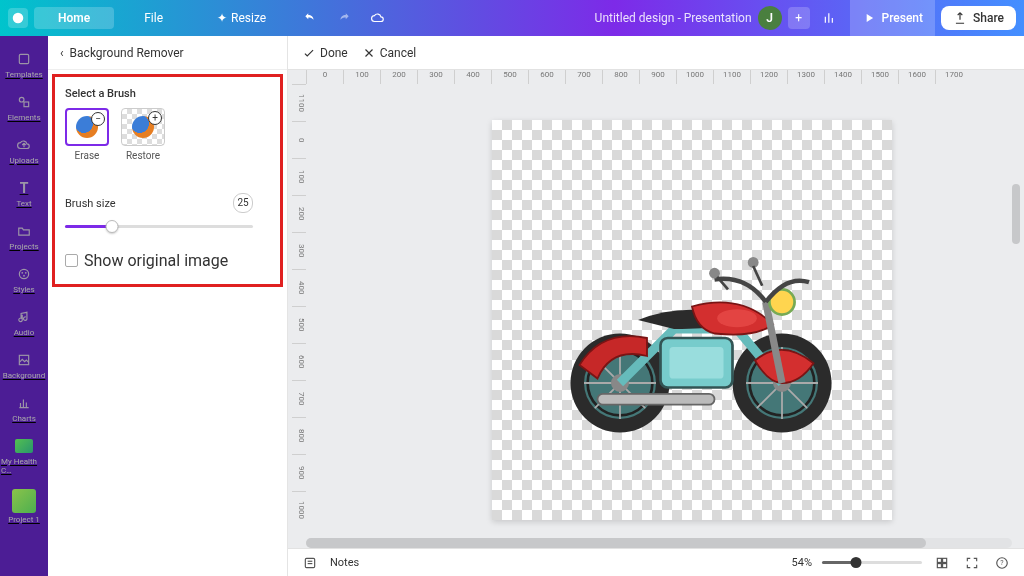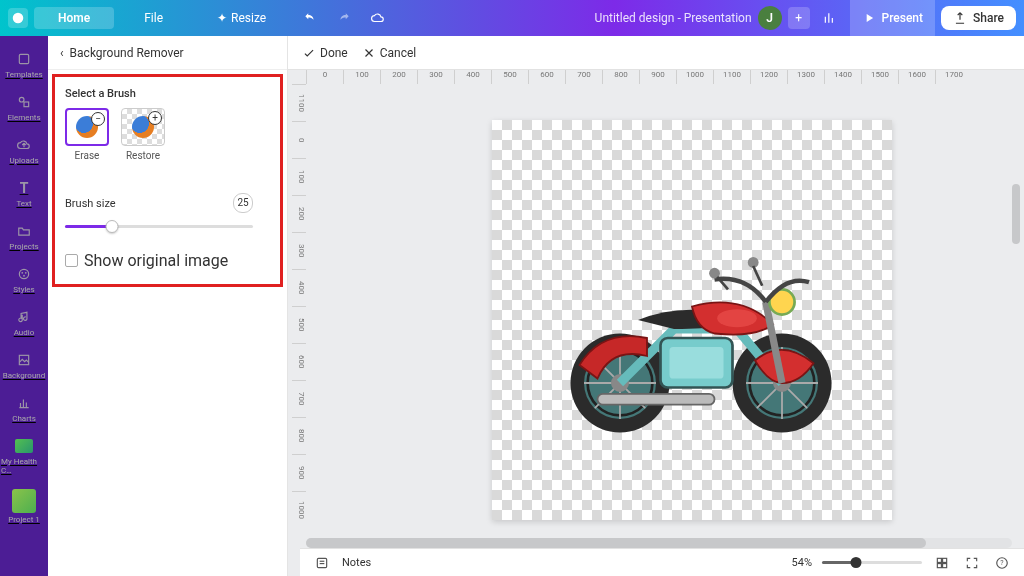--- a/index.html
+++ b/index.html
@@ -64,21 +64,21 @@
   background-image:linear-gradient(45deg,#d9d9d9 25%,transparent 25%),linear-gradient(-45deg,#d9d9d9 25%,transparent 25%),linear-gradient(45deg,transparent 75%,#d9d9d9 75%),linear-gradient(-45deg,transparent 75%,#d9d9d9 75%);
   background-size:20px 20px; background-position:0 0,0 10px,10px -10px,-10px 0;
   display:flex; align-items:center; justify-content:center;
 }
 .hscroll { position:absolute; left:18px; right:12px; bottom:28px; height:10px; background:#e2e3e5; border-radius:5px;}
 .hscroll .thumb2 { position:absolute; left:0; width:620px; top:0; bottom:0; background:#c7c8ca; border-radius:5px;}
 .vscroll { position:absolute; right:4px; top:48px; bottom:40px; width:8px; }
 .vscroll .thumb2 { position:absolute; right:0; top:100px; width:8px; height:60px; background:#c7c8ca; border-radius:4px;}
 
 
-.bbar { position:absolute; left:12px; right:0; bottom:0; height:28px; background:#fff; border-top:1px solid #e2e2e2; display:flex; align-items:center; padding:0 12px; font-size:11px; color:#333; gap:10px;}
+.bbar { position:absolute; left:0; right:0; bottom:0; height:28px; background:#fff; border-top:1px solid #e2e2e2; display:flex; align-items:center; padding:0 12px; font-size:11px; color:#333; gap:10px;}
 .bbar .spacer { flex:1; }
 .bbar .zslider { width:100px; height:3px; background:#ddd; border-radius:2px; position:relative; }
 .bbar .zslider .zfill { position:absolute; left:0; width:34%; height:3px; background:#666; border-radius:2px;}
 .bbar .zslider .zk { position:absolute; left:34%; top:-4px; width:11px; height:11px; border-radius:50%; background:#333; transform:translateX(-50%);}
 .bbar .ibtn { width:20px; height:20px; display:flex; align-items:center; justify-content:center; color:#555; cursor:pointer;}
 
 
 .svg { width:14px; height:14px; }
 </style>
 </head>

